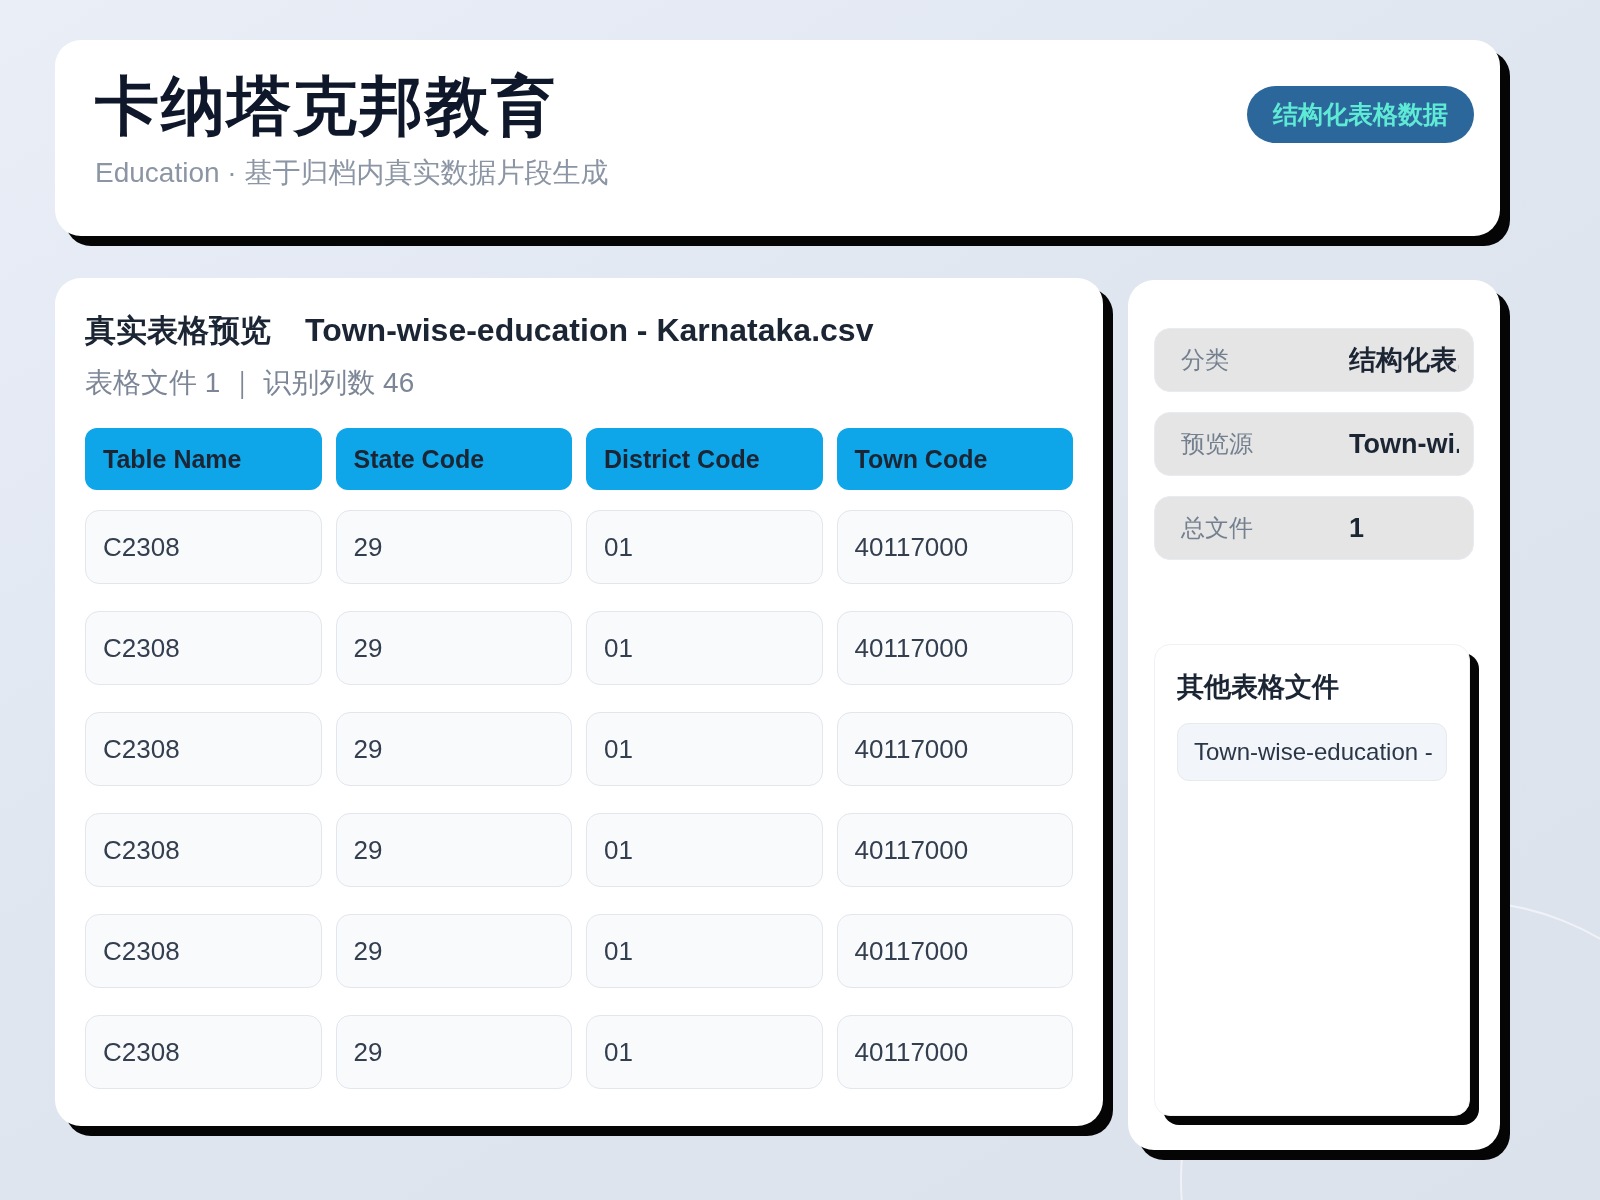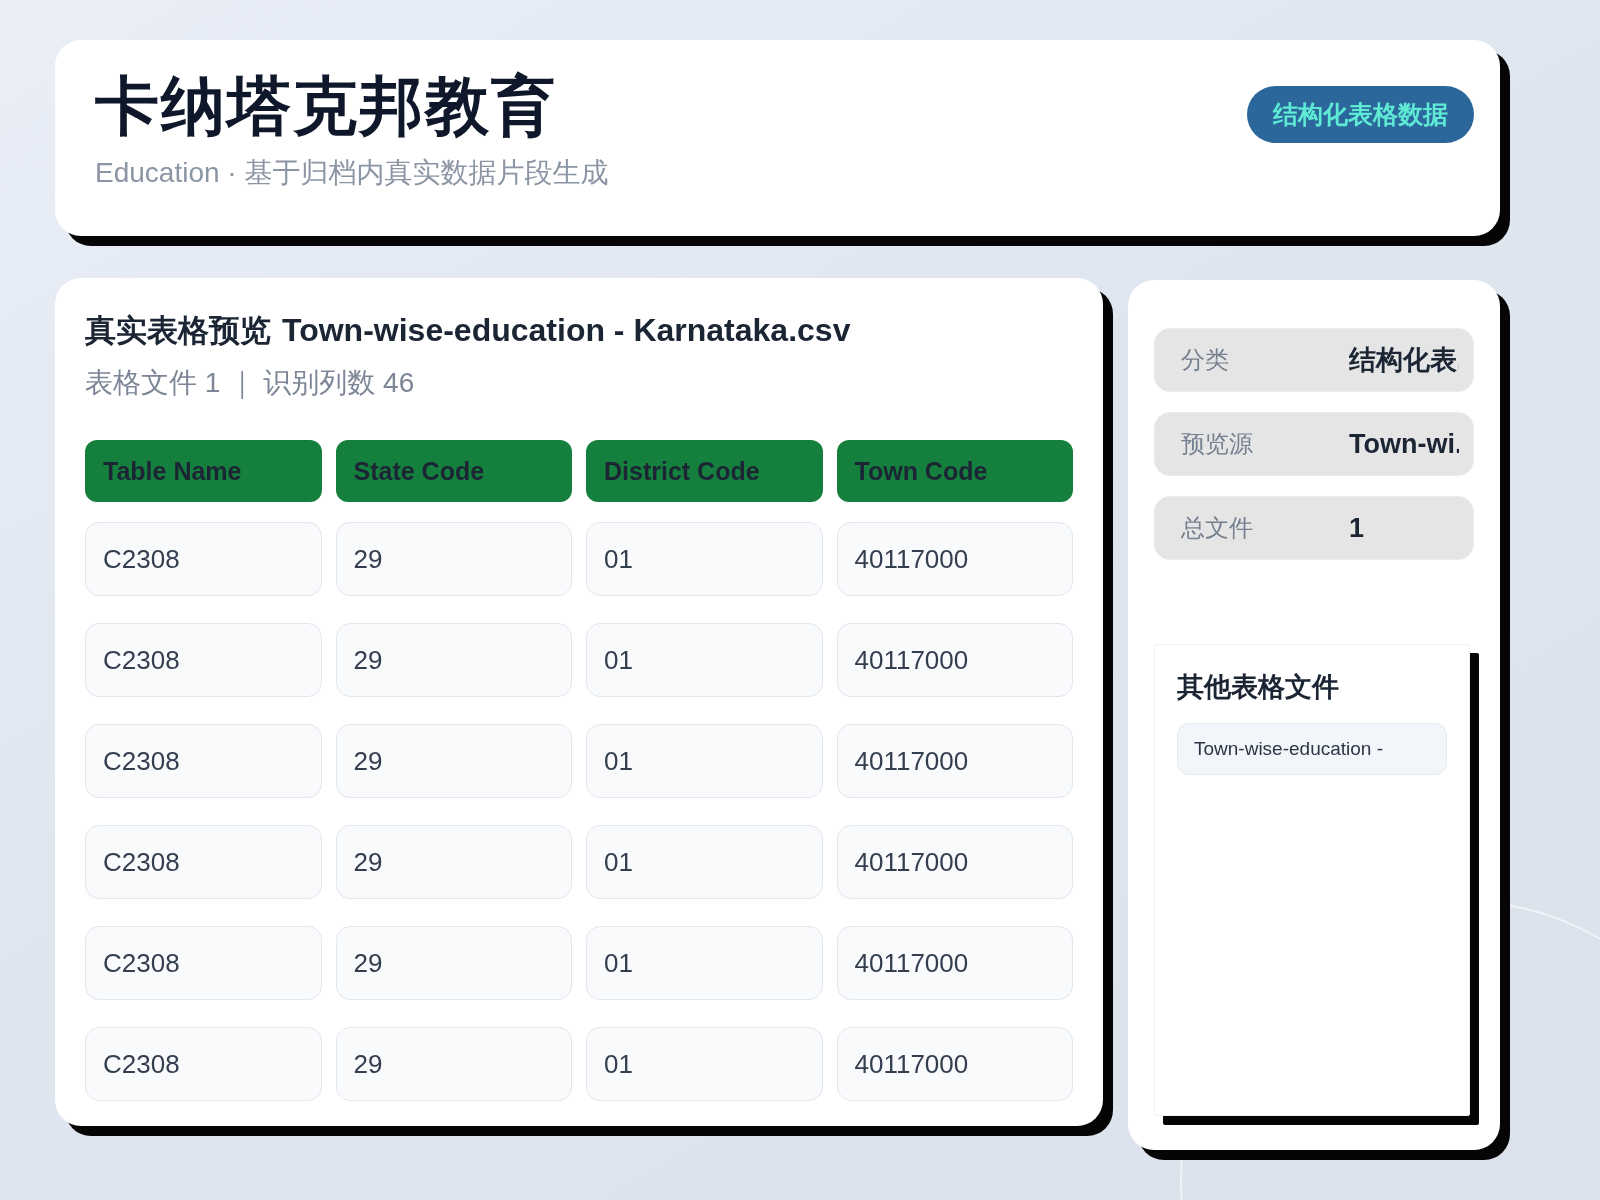--- a/index.html
+++ b/index.html
@@ -29,31 +29,31 @@
   }
   .page-subtitle { font-size: 28px; color: #8b95a4; margin-top: 10px; }
   .badge {
     position: absolute; right: 26px; top: 46px;
     background: #2b679b; color: #5eead4;
     font-size: 25px; font-weight: 700;
     padding: 12px 26px; border-radius: 999px;
   }
   
   .main-card { left: 55px; top: 278px; width: 1048px; height: 848px; padding: 32px 30px; }
-  .preview-heading { display: flex; align-items: baseline; gap: 11px; text-align: center; }
+  .preview-heading { display: flex; align-items: baseline; gap: 34px; text-align: center; }
   .preview-heading .zh { font-size: 31px; font-weight: 800; color: #1b2534; }
   .preview-heading .file { font-size: 32px; font-weight: 800; color: #1b2534; }
   .preview-meta { font-size: 28px; color: #7c8696; margin-top: 12px; }
   .table-grid { display: grid; grid-template-columns: repeat(4, 1fr); column-gap: 14px; }
   .table-head { margin-top: 26px; }
   .table-body { margin-top: 20px; row-gap: 27px; }
   .th-cell {
-    background: #15803d; border-radius: 12px; height: 62px;
+    background: #0ea5e9; border-radius: 12px; height: 62px;
     display: flex; align-items: center; padding-left: 18px;
-    font-size: 25px; font-weight: 800; color: #1b2534; margin-top: 12px;
+    font-size: 25px; font-weight: 800; color: #1b2534;
   }
   .td-cell {
     background: #f9fafc; border: 1px solid #e2e6ed; border-radius: 14px;
     height: 74px; display: flex; align-items: center; padding-left: 17px;
     font-size: 26px; color: #333e4f;
   }
   
   .sidebar-card { left: 1128px; top: 280px; width: 372px; height: 870px; padding: 28px 26px; }
   .sidebar-heading { font-size: 29px; font-weight: 800; color: #1b2534; }
   .summary-row {
@@ -61,28 +61,28 @@
     background: #e5e5e5; border: 1px solid #e7ebf2; border-radius: 16px;
     height: 64px; margin-top: 20px; padding: 0 14px 0 26px;
   }
   .summary-label { font-size: 24px; color: #74808f; width: 168px; flex: none; }
   .summary-value {
     font-size: 27px; font-weight: 800; color: #1b2534;
     white-space: nowrap; overflow: hidden;
   }
   .other-card {
     position: absolute; left: 26px; top: 364px; width: 316px; height: 472px;
-    background: #ffffff; border: 1px solid #eef1f6; border-radius: 2px;
+    background: #ffffff; border: 1px solid #eef1f6; border-radius: 16px;
     box-shadow: 9px 9px 0 #050505; padding: 24px 22px;
   }
   .other-heading { font-size: 27px; font-weight: 800; color: #1b2534; }
   .other-item {
     background: #f2f5f9; border: 1px solid #e5eaf1; border-radius: 12px;
     margin-top: 18px; padding: 14px 16px;
-    font-size: 19px; color: #2b3646; white-space: nowrap; overflow: hidden;
+    font-size: 24px; color: #2b3646; white-space: nowrap; overflow: hidden;
   }
 </style>
 </head>
 <body>
 
 <div class="decor-circle"></div>
 
 <div class="card header-card">
   <div class="page-title">卡纳塔克邦教育</div>
   <div class="page-subtitle">Education · 基于归档内真实数据片段生成</div>

